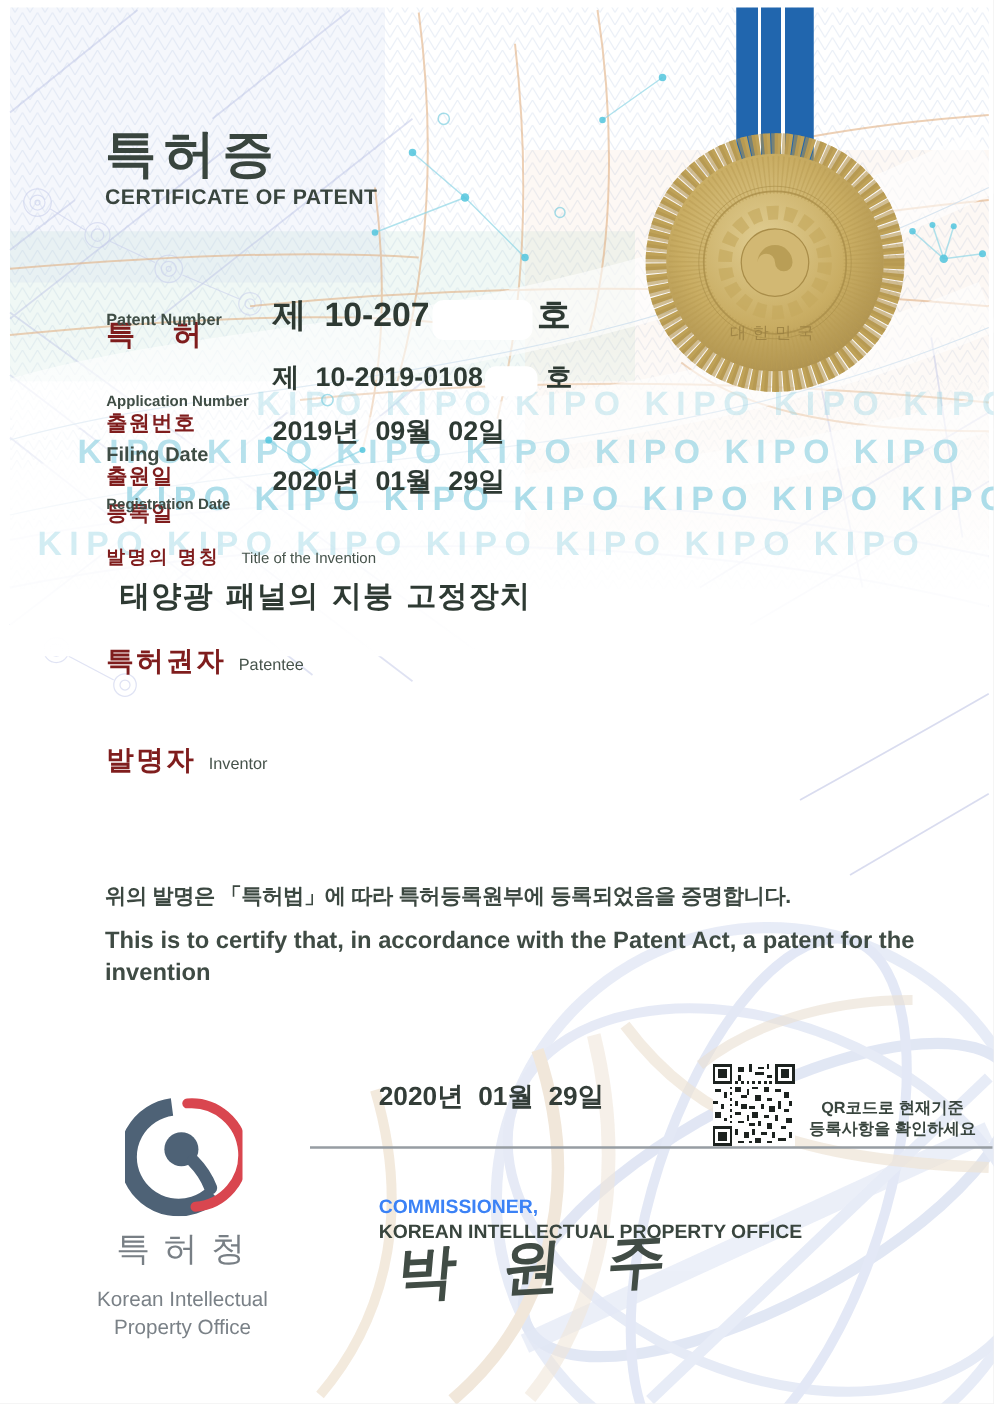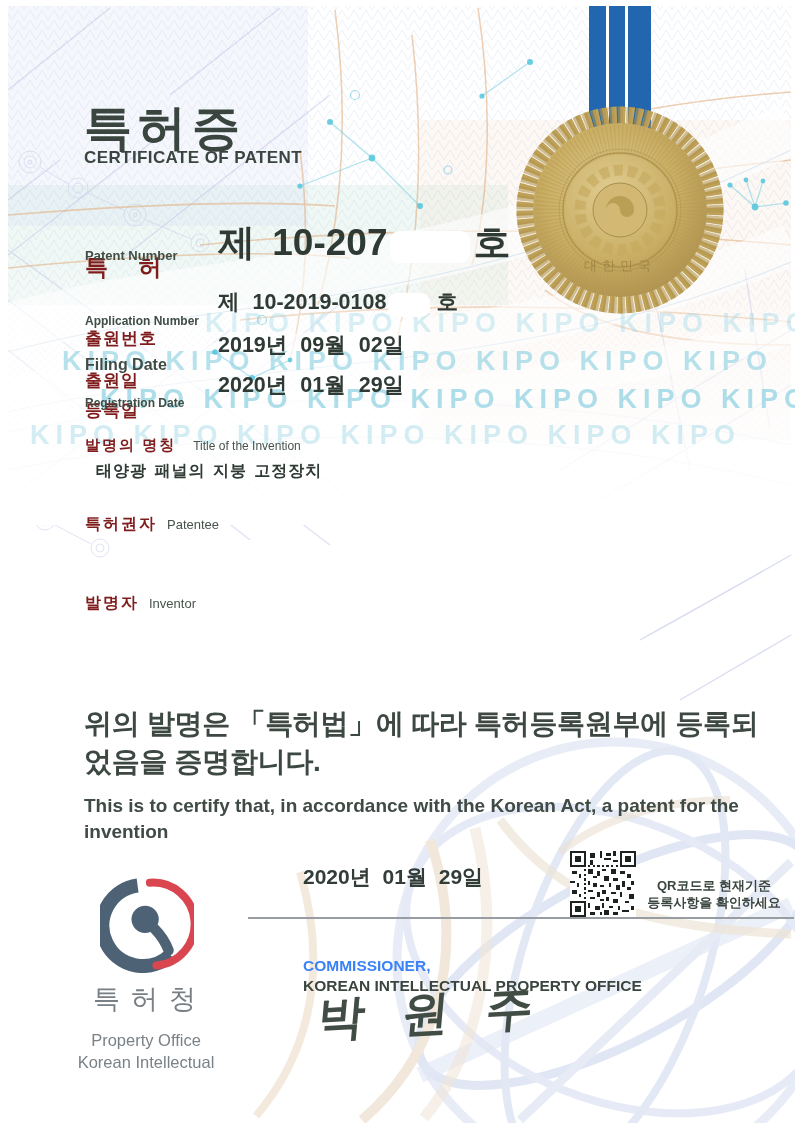--- a/index.html
+++ b/index.html
@@ -13,59 +13,59 @@
   .ribbon{
     position:absolute;left:589px;top:6px;width:62px;height:166px;z-index:1;
     background:linear-gradient(90deg,
       #2166ae 0px,#2166ae 17px,#ffffff 17px,#ffffff 20px,
       #2166ae 20px,#2166ae 36px,#ffffff 36px,#ffffff 39px,
       #2166ae 39px,#2166ae 62px);
   }
   .seal{position:absolute;left:512px;top:102px;z-index:2;}
   .content{position:absolute;left:0;top:0;width:795px;height:1123px;z-index:3;}
 
-  .title-ko{position:absolute;left:84px;top:96px;font-size:48px;font-weight:bold;letter-spacing:6px;color:#39453e;}
+  .title-ko{position:absolute;left:84px;top:96px;font-size:41px;font-weight:bold;letter-spacing:6px;color:#39453e;}
   .title-en{position:absolute;left:84px;top:148px;font-size:17px;font-weight:bold;letter-spacing:0.4px;color:#39453e;}
 
   .flabel{font-weight:bold;color:#7f1d1d;margin-top:36px;}
   .fsub{font-weight:bold;color:#3f4d45;}
   .fvalue{font-weight:bold;color:#2e3a33;word-spacing:7px;}
 
   .row-patent .flabel{position:absolute;left:85px;top:216px;font-size:23px;letter-spacing:12px;}
   .row-patent .fsub{position:absolute;left:85px;top:248px;font-size:13px;}
-  .row-patent .fvalue{position:absolute;left:218px;top:218px;font-size:37px;text-align:right;}
+  .row-patent .fvalue{position:absolute;left:218px;top:234px;font-size:27px;text-align:right;}
 
   .row-app .flabel{position:absolute;left:85px;top:291px;font-size:17px;letter-spacing:1px;}
   .row-app .fsub{position:absolute;left:85px;top:314px;font-size:12px;}
   .row-app .fvalue{position:absolute;left:218px;top:287px;font-size:21.5px;}
 
   .row-filing .flabel{position:absolute;left:85px;top:333px;font-size:17px;letter-spacing:1px;}
   .row-filing .fsub{position:absolute;left:85px;top:356px;font-size:16px;}
   .row-filing .fvalue{position:absolute;left:218px;top:330px;font-size:21.5px;}
 
   .row-reg .flabel{position:absolute;left:85px;top:363px;font-size:17px;letter-spacing:1px;}
   .row-reg .fsub{position:absolute;left:85px;top:396px;font-size:12px;}
   .row-reg .fvalue{position:absolute;left:218px;top:370px;font-size:21.5px;}
 
   .redact{display:inline-block;background:#ffffff;border-radius:9px;vertical-align:middle;}
   .redact.big{width:80px;height:32px;margin:0 4px -4px 2px;}
   .redact.small{width:42px;height:24px;margin:0 6px -3px 2px;}
 
   .row-invention{position:absolute;left:85px;top:436px;}
   .row-invention .flabel{font-size:15px;letter-spacing:2px;}
   .row-invention .fsub{font-size:12px;margin-left:17px;font-weight:normal;color:#46534b;}
-  .row-invention .fvalue{display:block;margin-top:6px;font-size:16px;letter-spacing:1px;word-spacing:2px;padding-left:11px;}
+  .row-invention .fvalue{display:block;margin-top:6px;font-size:24px;letter-spacing:1px;word-spacing:2px;padding-left:11px;}
 
   .row-patentee{position:absolute;left:85px;top:514px;}
   .row-inventor{position:absolute;left:85px;top:593px;}
-  .row-patentee .flabel,.row-inventor .flabel{font-size:16px;letter-spacing:2px;}
+  .row-patentee .flabel,.row-inventor .flabel{font-size:22px;letter-spacing:2px;}
   .row-patentee .fsub,.row-inventor .fsub{font-size:13px;margin-left:10px;font-weight:normal;color:#46534b;}
 
   .statement{position:absolute;left:84px;top:705px;width:700px;color:#3c4841;}
-  .statement .ko{font-size:28px;font-weight:bold;letter-spacing:-0.3px;}
+  .statement .ko{font-size:17px;font-weight:bold;letter-spacing:-0.3px;}
   .statement .en{margin-top:12px;font-size:19px;font-weight:bold;line-height:26px;color:#3f4b44;}
 
   .issue-date{position:absolute;left:303px;top:863px;font-size:21px;font-weight:bold;color:#333d38;word-spacing:6px;}
   .divider{position:absolute;left:248px;top:917px;width:546px;height:1.5px;background:#979da3;}
   .commissioner-ko{position:absolute;left:303px;top:921px;font-size:27px;font-weight:bold;letter-spacing:6px;color:#39453e;}
   .commissioner-en1{position:absolute;left:303px;top:957px;font-size:15.5px;font-weight:bold;color:#3b82f6;}
   .commissioner-en2{position:absolute;left:303px;top:977px;font-size:15.5px;font-weight:bold;color:#39453e;}
   .signature{
     position:absolute;left:318px;top:982px;font-size:47px;font-weight:600;color:#414c45;
     letter-spacing:12px;transform:rotate(-3deg) skewX(-8deg);
@@ -301,21 +301,21 @@
       <span class="flabel">특허권자</span><span class="fsub">Patentee</span>
     </div>
 
     <div class="row-inventor">
       <span class="flabel">발명자</span><span class="fsub">Inventor</span>
     </div>
 
     <div class="statement">
       <div class="ko">위의 발명은 「특허법」에 따라 특허등록원부에 등록되었음을 증명합니다.</div>
       <div class="en">
-        <div>This is to certify that, in accordance with the Korean Act, a patent for the invention</div>
+        <div>This is to certify that, in accordance with the Patent Act, a patent for the invention</div>
       </div>
     </div>
 
     <div class="issue-date">2020년 01월 29일</div>
     <div class="divider"></div>
     <div class="commissioner-en1">COMMISSIONER,</div>
     <div class="commissioner-en2">KOREAN INTELLECTUAL PROPERTY OFFICE</div>
     <div class="signature">박 원 주</div>
 
     <svg class="qr" viewBox="0 0 29 29" shape-rendering="crispEdges">
@@ -402,19 +402,19 @@
 
     <svg class="logo-svg" width="94" height="96" viewBox="0 0 100 100">
       <path d="M40 8 A43 43 0 1 0 75 82" fill="none" stroke="#4e6276" stroke-width="15"></path>
       <circle cx="48" cy="44" r="14.5" fill="#4e6276"></circle>
       <path d="M58 54 Q68 64 73 77" fill="none" stroke="#4e6276" stroke-width="11" stroke-linecap="round"></path>
       <path d="M53 5 A44 44 0 0 1 60 93" fill="none" stroke="#d9464f" stroke-width="8.5" stroke-linecap="round"></path>
     </svg>
     <div class="logo-text">
       <div class="logo-ko">특허청</div>
       <div class="logo-en">
+        <div>Korean Intellectual</div>
         <div>Property Office</div>
-        <div>Korean Intellectual</div>
       </div>
     </div>
 
   </div>
 </div>
 
 </body></html>

